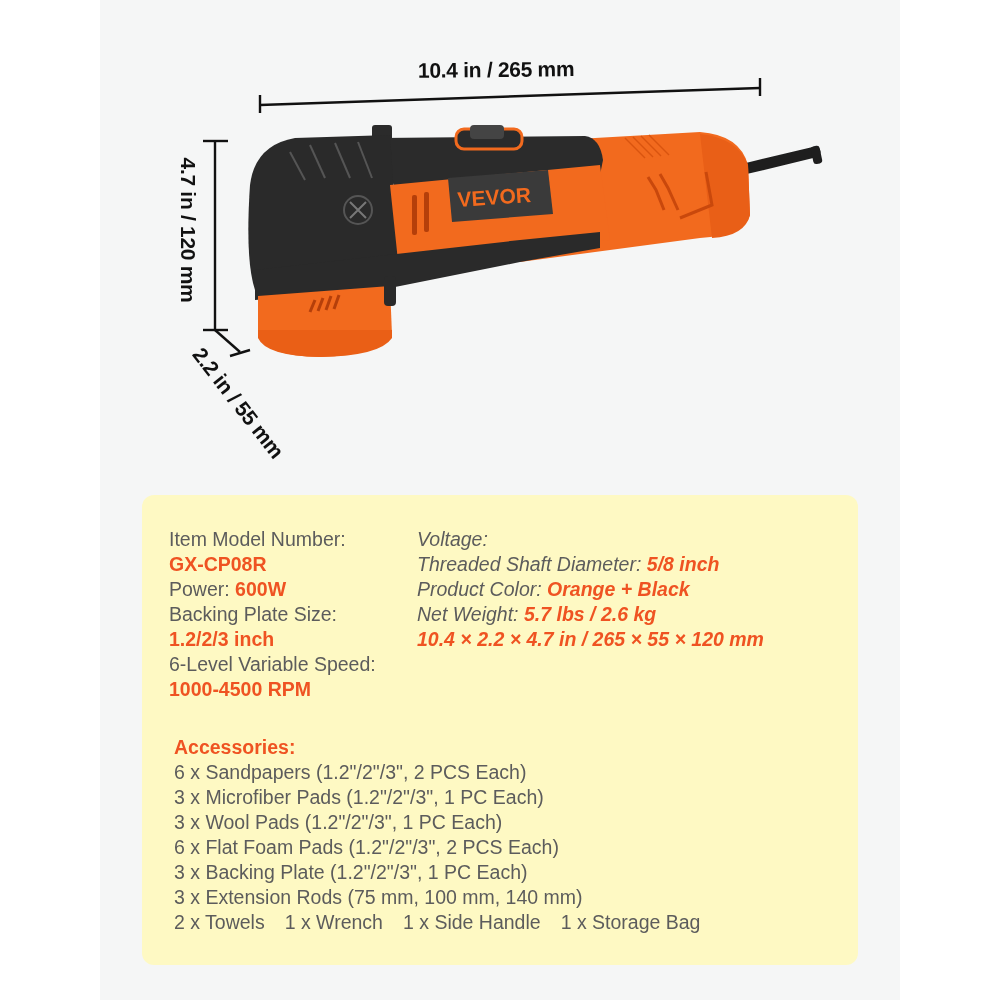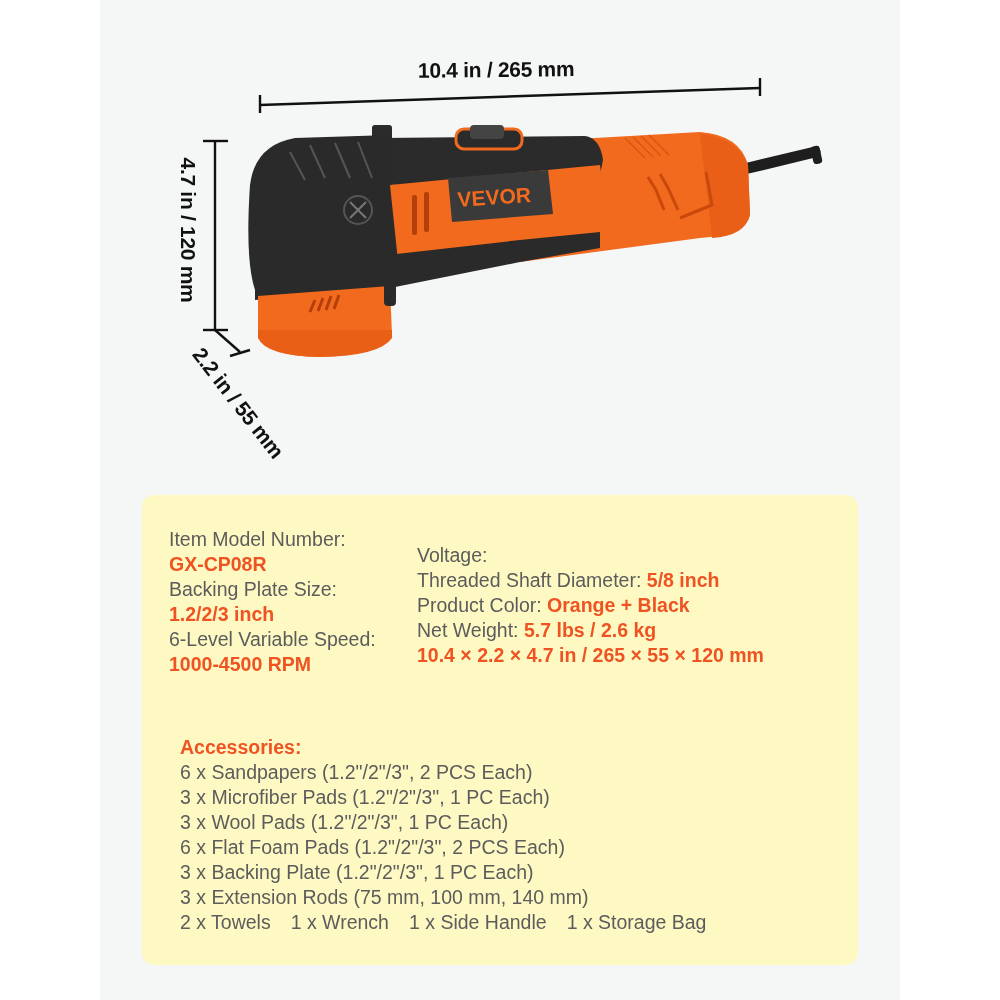--- a/index.html
+++ b/index.html
@@ -29,22 +29,22 @@
 
   .spec-card {
     position: absolute; left: 142px; top: 495px; width: 716px; height: 470px;
     background: #fef9c3; border-radius: 12px;
   }
   .spec-text {
     position: absolute; font-size: 19.5px; line-height: 25px; color: #5c5c5c;
     white-space: nowrap;
   }
   .spec-left { left: 27px; top: 32px; }
-  .spec-right { left: 275px; top: 48px; }
-  .acc { left: 38px; top: 240px; }
+  .spec-right { left: 275px; top: 32px; font-style: italic; }
+  .acc { left: 32px; top: 240px; }
   .hl { color: #ef5322; font-weight: 700; }
   .line { display: block; height: 25px; }
   .acc-row span + span { margin-left: 20px; text-align: center; }
 </style>
 </head>
 <body>
 
 <div class="panel"></div>
 
 <div class="hero">
@@ -128,20 +128,21 @@
 
   <div class="dim-label dim-width">10.4 in / 265 mm</div>
   <div class="dim-label dim-height">4.7 in / 120 mm</div>
   <div class="dim-label dim-depth">2.2 in / 55 mm</div>
 </div>
 
 <div class="spec-card">
   <div class="spec-text spec-left">
     <span class="line">Item Model Number:</span>
     <span class="line hl">GX-CP08R</span>
+    <span class="line"><span>Power: </span><span class="hl">600W</span></span>
     <span class="line">Backing Plate Size:</span>
     <span class="line hl">1.2/2/3 inch</span>
     <span class="line">6-Level Variable Speed:</span>
     <span class="line hl">1000-4500 RPM</span>
   </div>
 
   <div class="spec-text spec-right">
     <span class="line">Voltage:</span>
     <span class="line"><span>Threaded Shaft Diameter: </span><span class="hl">5/8 inch</span></span>
     <span class="line"><span>Product Color: </span><span class="hl">Orange + Black</span></span>

